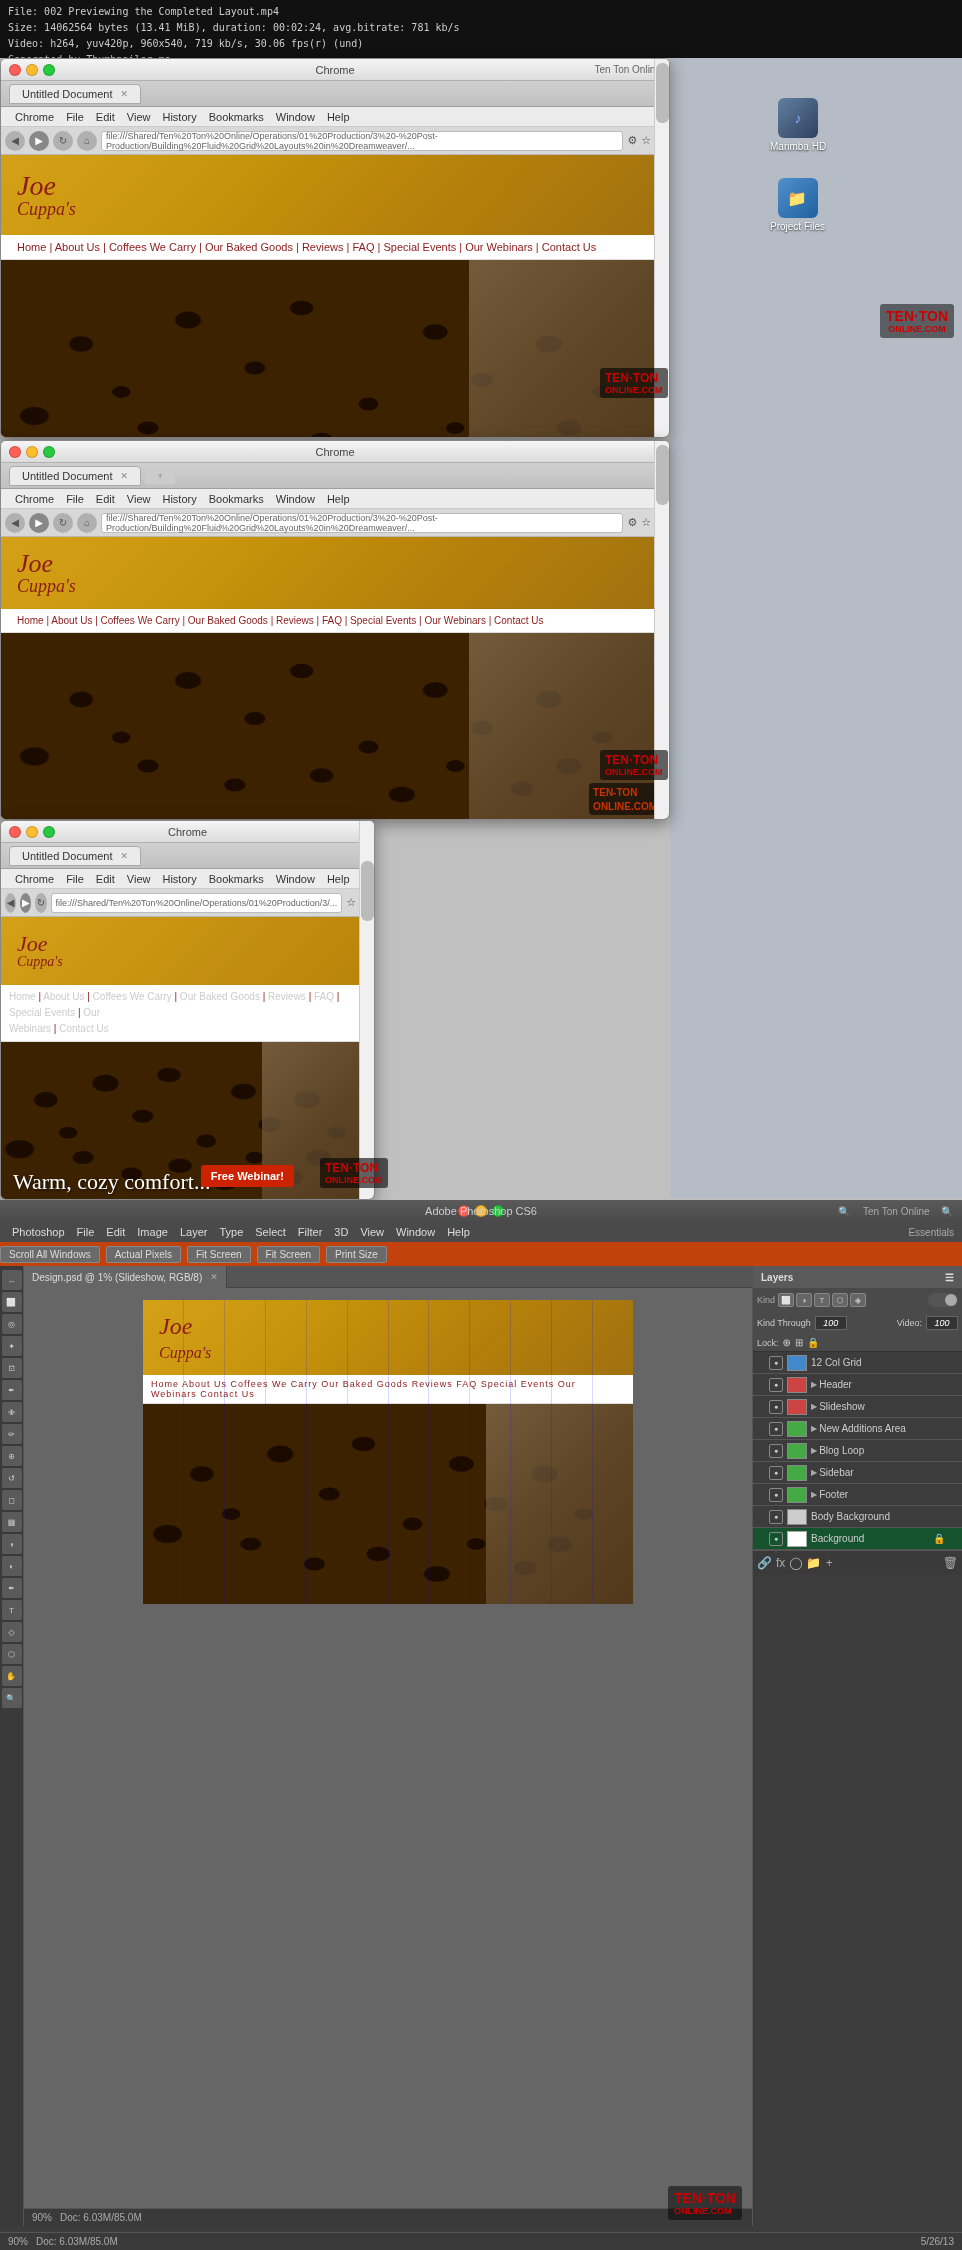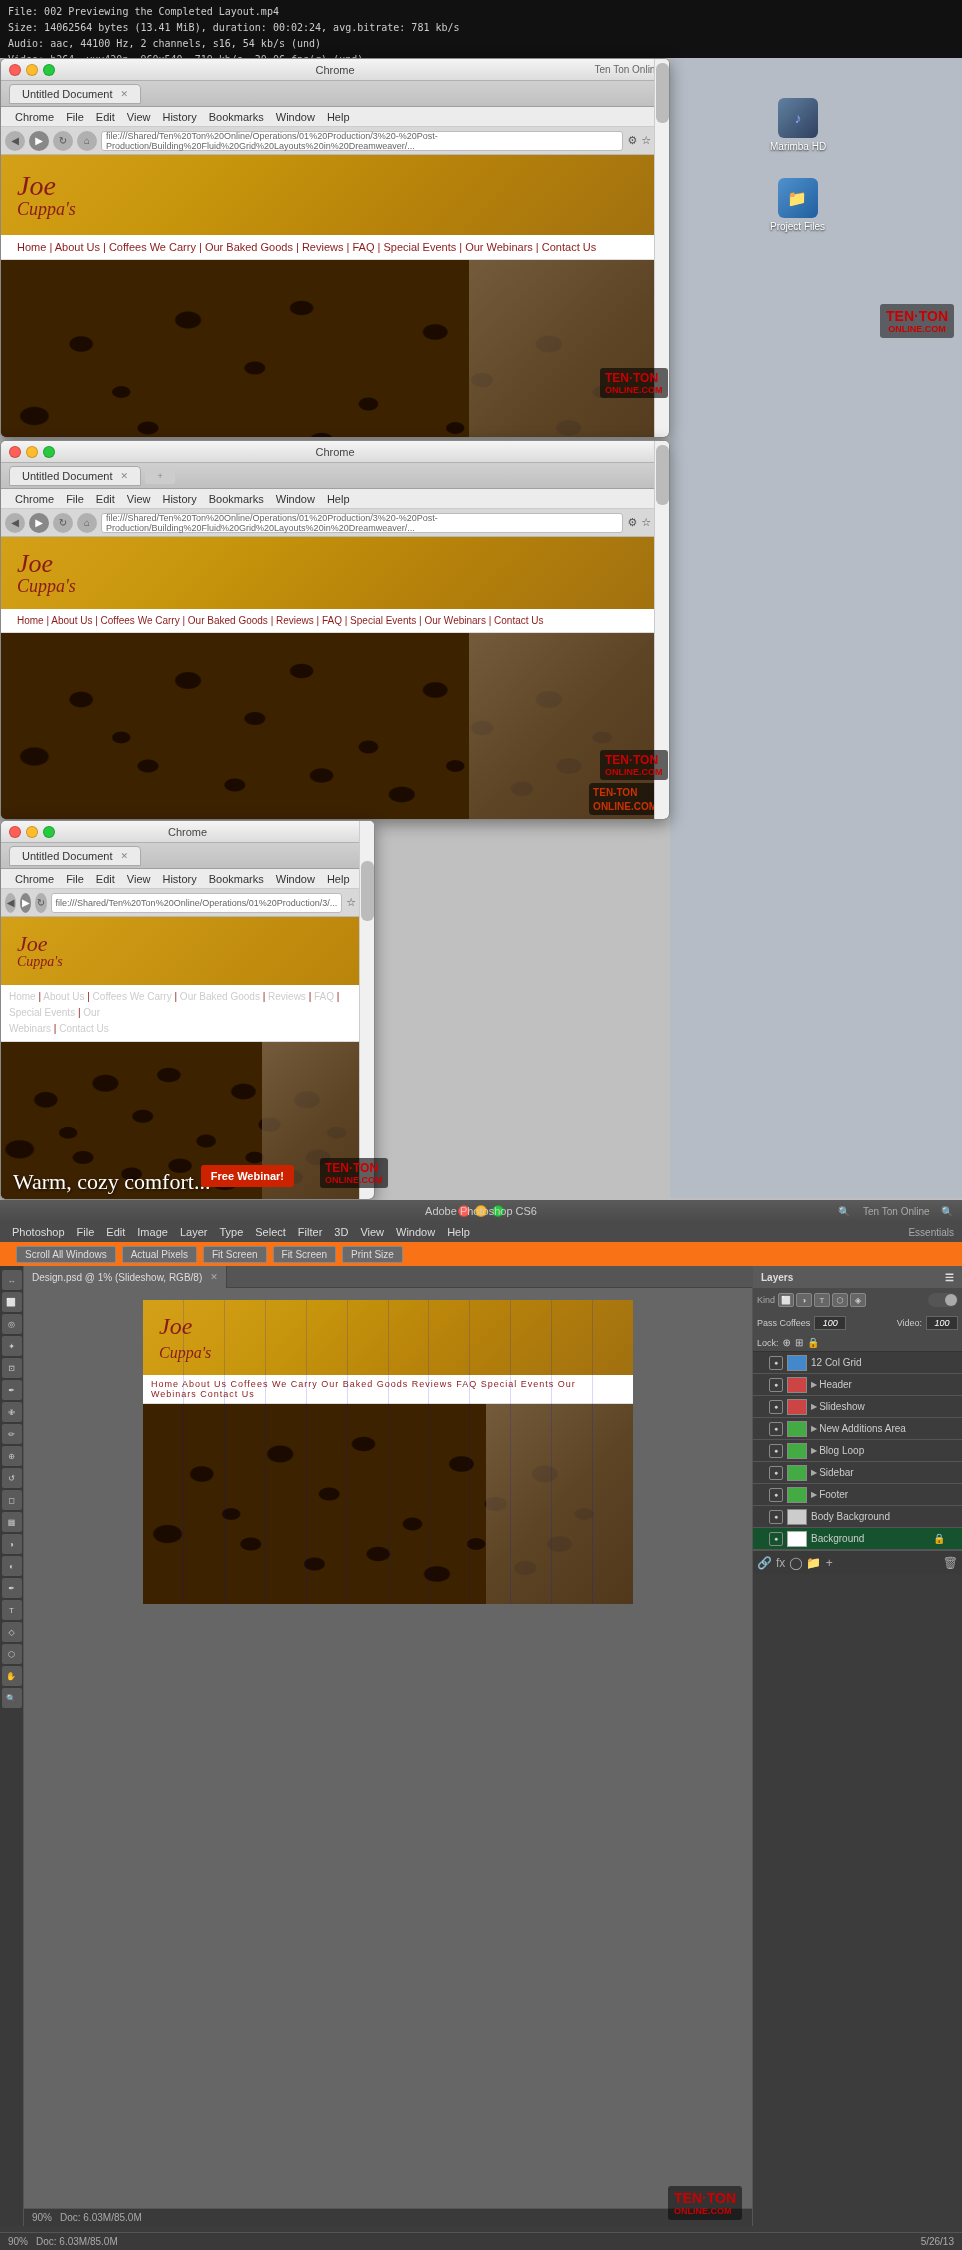--- a/index.html
+++ b/index.html
@@ -571,25 +571,25 @@
 
     .ps-menu-row {
       background: #4a4a4a;
       height: 20px;
       display: flex;
       align-items: center;
       padding: 0 6px;
     }
 
     .ps-icon-row {
-      background: #f97316;
+      background: #c2410c;
       height: 24px;
       display: flex;
       align-items: center;
-      padding: 0 16px;
+      padding: 0 0;
       gap: 6px;
     }
 
     .joe-nav-small {
       font-size: 10px;
     }
 
     .ps-layers-title {
       background: #5a5a5a;
       height: 22px;
@@ -672,21 +672,20 @@
       font-size: 8px;
       color: #aaa;
     }
   </style>
 </head>
 <body>
 
 <div class="top-video-bar">
   <div>File: 002 Previewing the Completed Layout.mp4</div>
   <div>Size: 14062564 bytes (13.41 MiB), duration: 00:02:24, avg.bitrate: 781 kb/s</div>
-  <div>Audio: aac, 44100 Hz, 2 channels, s16, 54 kb/s (und)</div>
   <div>Video: h264, yuv420p, 960x540, 719 kb/s, 30.06 fps(r) (und)</div>
   <div>Generated by Thumbnailer me</div>
 </div>
 
 <div class="bg-gray-desktop">
 
   <div class="desktop-icon" style="top: 40px; left: 100px;">
     <div class="desktop-icon-img">
       <span style="color:#8af;font-size:14px;">♪</span>
     </div>
@@ -1072,21 +1071,21 @@
           <div class="ps-filter-icon">T</div>
           <div class="ps-filter-icon">⬡</div>
           <div class="ps-filter-icon">◈</div>
         </div>
         <div style="margin-left:auto;width:30px;height:14px;background:#555;border-radius:8px;position:relative;cursor:pointer;">
           <div style="width:12px;height:12px;background:#aaa;border-radius:50%;position:absolute;right:1px;top:1px;"></div>
         </div>
       </div>
 
       <div class="ps-opacity-row">
-        <span>Pass Coffees</span>
+        <span>Kind Through</span>
         <input class="ps-opacity-val" type="text" value="100" style="">
         <span style="margin-left:auto;">Video:</span>
         <input class="ps-opacity-val" type="text" value="100" style="">
       </div>
 
       <div class="ps-lock-row">
         <span>Lock:</span>
         <span style="cursor:pointer;font-size:10px;">⊕</span>
         <span style="cursor:pointer;font-size:10px;">⊞</span>
         <span style="cursor:pointer;font-size:10px;">🔒</span>

